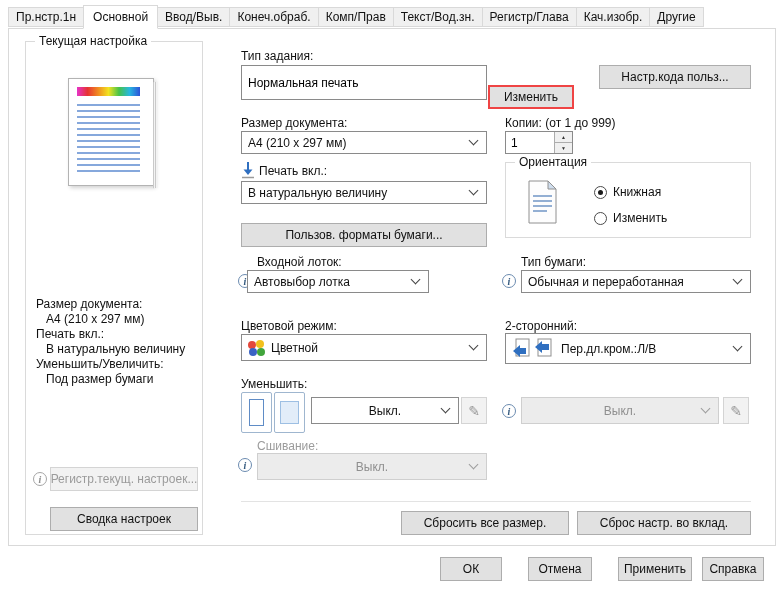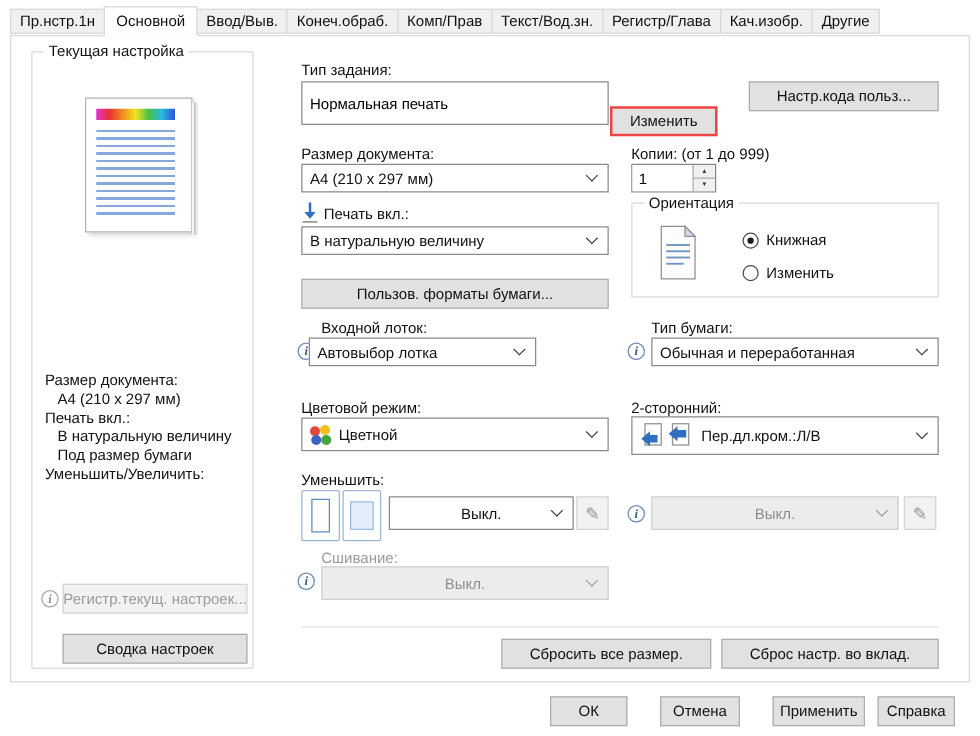--- a/index.html
+++ b/index.html
@@ -156,22 +156,22 @@
           <div class="pv-bar"></div>
           <div class="pv-lines"></div>
         </div>
       </div>
 
       <div class="summary">
         <div class="sumline">Размер документа:</div>
         <div class="sumline ind">A4 (210 x 297 мм)</div>
         <div class="sumline">Печать вкл.:</div>
         <div class="sumline ind">В натуральную величину</div>
+        <div class="sumline">Уменьшить/Увеличить:</div>
         <div class="sumline ind">Под размер бумаги</div>
-        <div class="sumline">Уменьшить/Увеличить:</div>
       </div>
 
       <span class="info gray" style="left:7px;top:430px">i</span>
       <div class="btn disabled" style="left:24px;top:425px;width:148px;height:24px">
         <span>Регистр.текущ. настроек...</span>
       </div>
       <div class="btn" style="left:24px;top:465px;width:148px;height:24px">
         <span>Сводка настроек</span>
       </div>
     </div>

